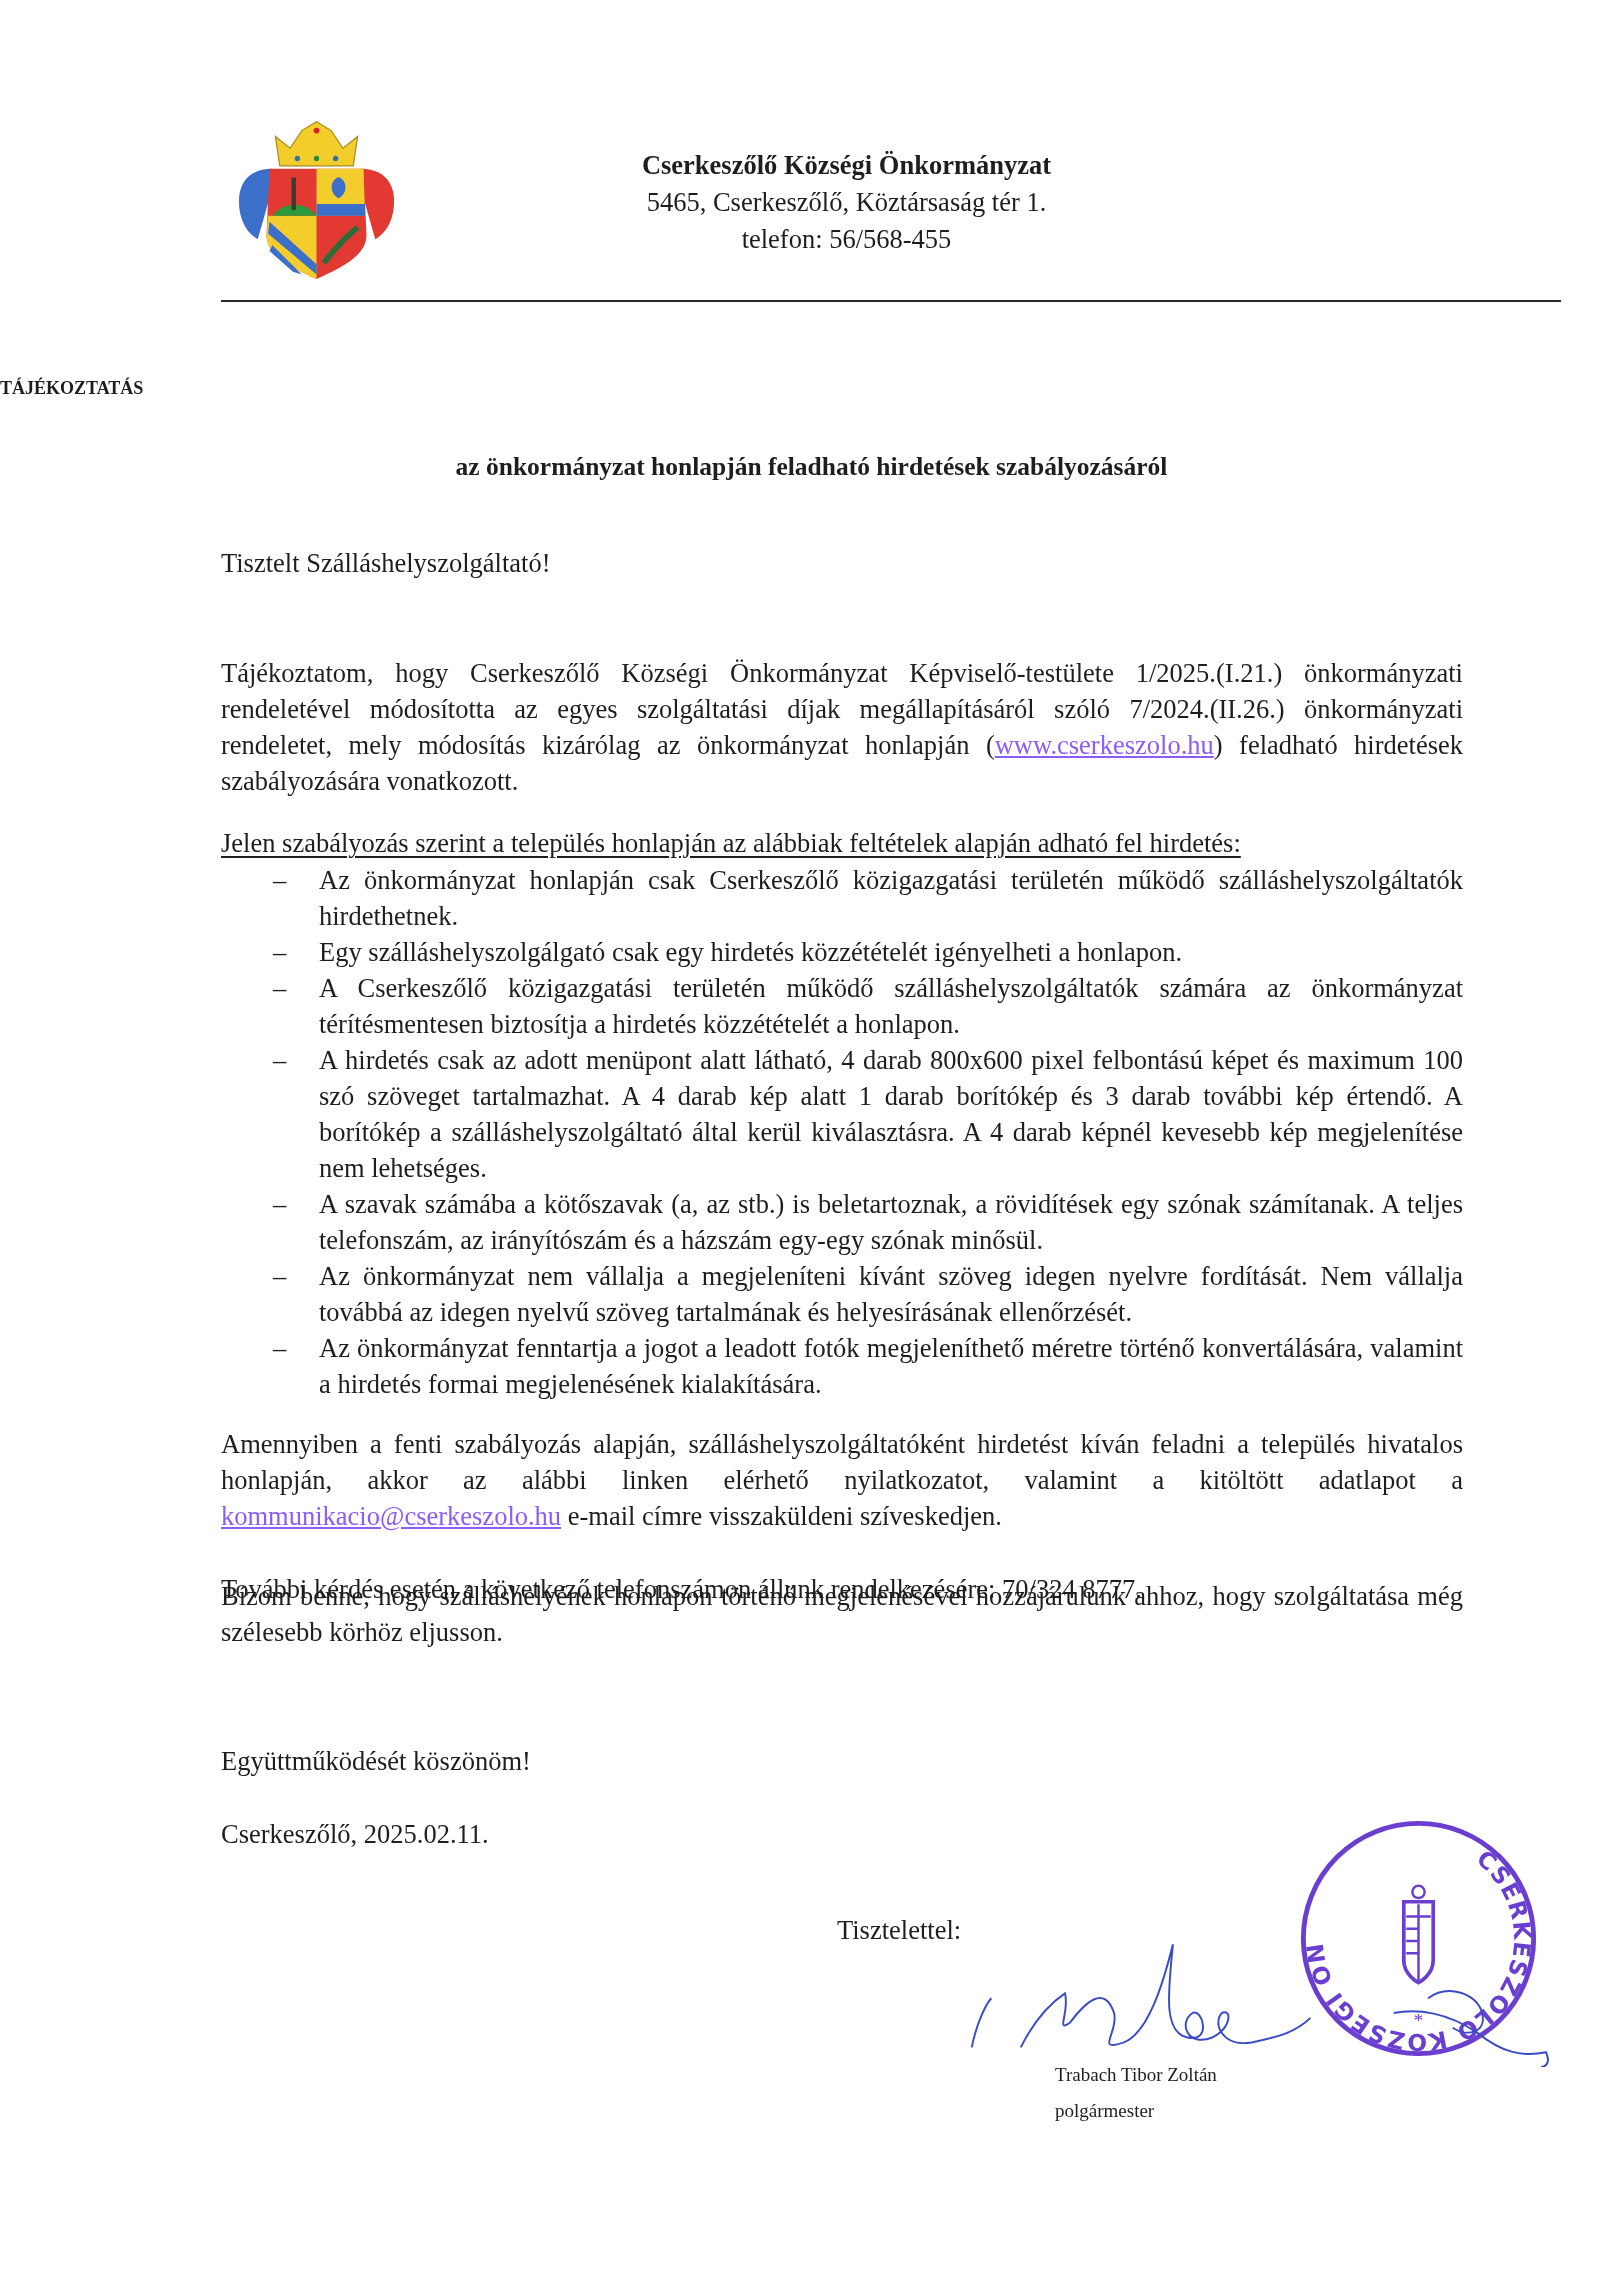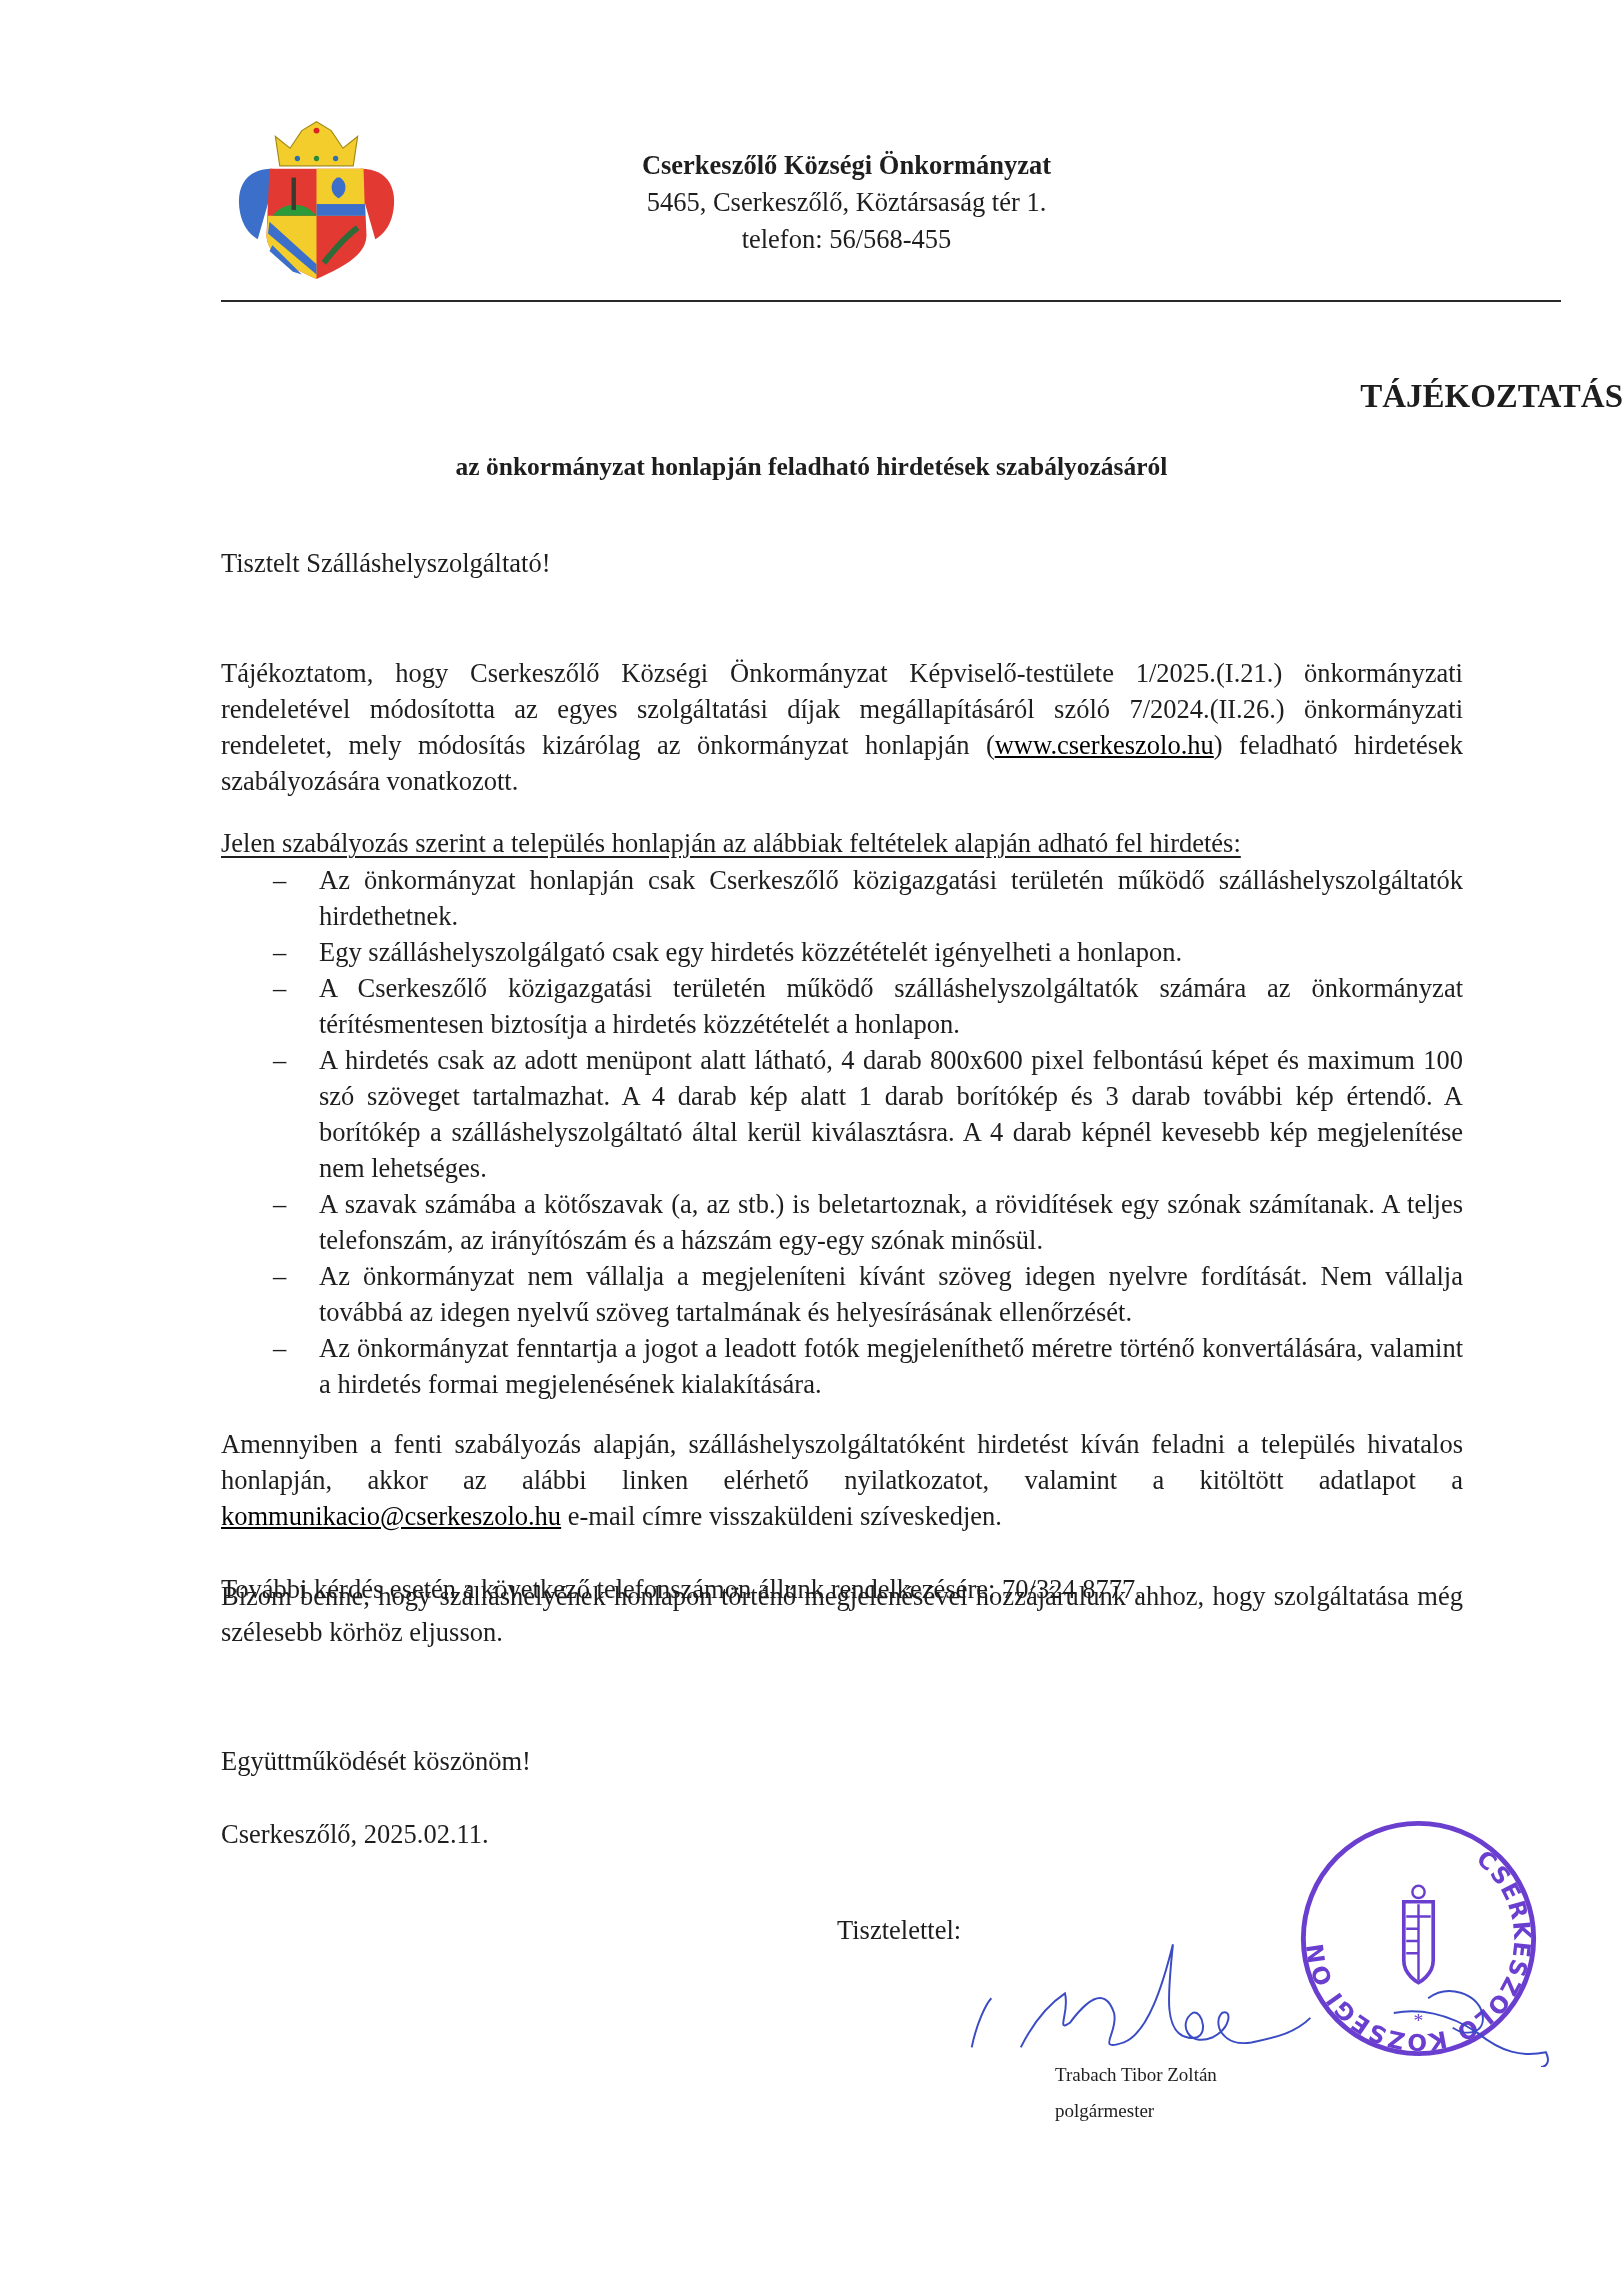--- a/index.html
+++ b/index.html
@@ -4,35 +4,35 @@
 <style>
   html, body { margin: 0; padding: 0; background: #ffffff; }
   body { width: 1623px; height: 2295px; position: relative; overflow: hidden;
          font-family: "Liberation Serif", "DejaVu Serif", serif; color: #1e1e1e; }
   .abs { position: absolute; }
   .coat { left: 228px; top: 110px; width: 177px; height: 169px; }
   .header { left: 515px; top: 147px; width: 663px; text-align: center; }
   .header .l1, .header .l2 { font-weight: bold; font-size: 26.5px; line-height: 37px; }
   .header .l3, .header .l4 { font-size: 26.5px; line-height: 37px; }
   .rule { left: 221px; top: 300px; width: 1340px; height: 2px; background: #2a2a2a; }
-  .title { left: 0; width: 1623px; text-align: right; top: 378px; font-weight: bold; font-size: 33px; }
+  .title { left: 0; width: 1623px; text-align: left; top: 378px; font-weight: bold; font-size: 18px; }
   .subtitle { left: 0; width: 1623px; text-align: center; top: 452px; font-weight: bold; font-size: 25.5px; }
   .body-text { left: 221px; width: 1242px; font-size: 26.5px; line-height: 36px; text-align: justify; }
   .salutation { top: 545px; }
   .p1 { top: 655px; }
   .list-head { top: 825px; text-decoration: underline; text-decoration-thickness: 1.5px; text-underline-offset: 3.9px; }
   .list { left: 221px; top: 862px; width: 1242px; margin: 0; padding: 0; list-style: none; font-size: 26.5px; line-height: 36px; }
   .list li { position: relative; padding-left: 98px; text-align: justify; }
   .list li .dash { position: absolute; left: 52px; top: 0; }
   .p2 { top: 1426px; }
   .p3 { top: 1571px; }
   .p4 { top: 1578px; }
   .p5 { top: 1743px; }
   .p6 { top: 1816px; }
-  a.link { color: #000000; text-decoration: underline; }
+  a.link { color: #8b5cf6; text-decoration: underline; }
   .regards { left: 837px; top: 1915px; font-size: 26.5px; }
   .signer { left: 1055px; top: 2057px; width: 344px; text-align: left; font-size: 19px; line-height: 36px; }
   .signature { left: 957px; top: 1905px; width: 638px; height: 162px; }
   .stamp { left: 1296px; top: 1816px; width: 245px; height: 245px; }
 </style>
 </head>
 <body>
 
 <div class="abs coat">
   <svg viewBox="0 0 120 115" width="177" height="169">

